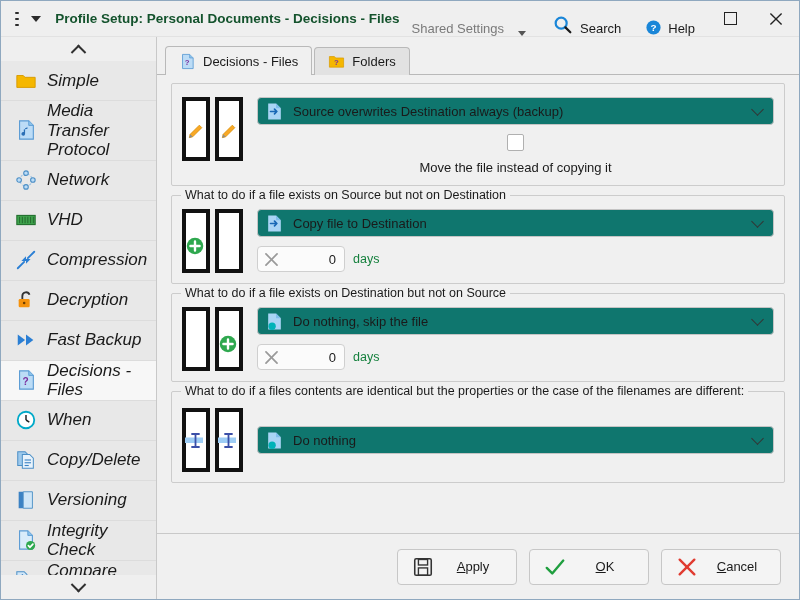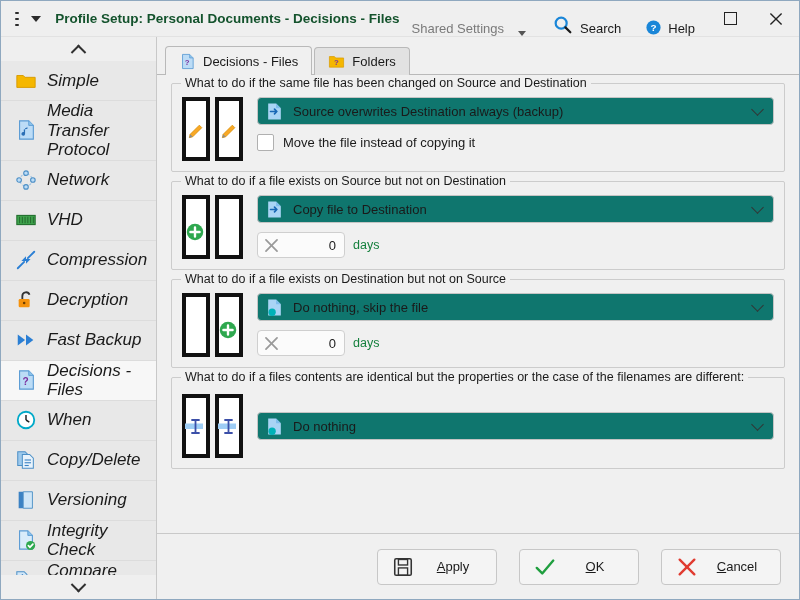--- a/index.html
+++ b/index.html
@@ -193,21 +193,21 @@
   }
   .combo .cb-text { flex: 1; font-size: 13px; white-space: nowrap; overflow: hidden; }
   .cb-chev {
     width: 9px; height: 9px;
     border-left: 1.8px solid #333;
     border-bottom: 1.8px solid #333;
     transform: rotate(-45deg);
     margin-right: 3px; margin-bottom: 3px;
     flex: 0 0 auto;
   }
-  .checkrow { display: flex; align-items: center; gap: 9px; cursor: pointer; }
+  .checkrow { display: flex; align-items: center; gap: 9px; cursor: pointer; flex-direction: column; }
   .cbox {
     width: 17px; height: 17px;
     border: 1px solid #b0b0b0;
     background: #fff;
     border-radius: 2px;
     flex: 0 0 17px;
   }
   .spinrow { display: flex; align-items: center; gap: 8px; }
   .spin {
     width: 88px; height: 26px;
@@ -234,21 +234,20 @@
   .btn {
     min-width: 120px; height: 36px;
     border: 1px solid #c7c7c7;
     border-radius: 4px;
     background: #f4f4f4;
     display: flex; align-items: center;
     gap: 10px;
     padding: 0 14px;
     cursor: pointer;
     font-size: 13px;
-    margin-left: 10px;
   }
   .btn .lbl { flex: 1; text-align: center; }
   .btn .lbl u { text-decoration: underline; }
   .bico { width: 22px; height: 22px; flex: 0 0 22px; }
 </style>
 </head>
 <body>
 
 <div class="titlebar">
   <div class="hamburger">
@@ -478,21 +477,20 @@
           <path d="M2 5h7l2 2h11v13H2z" fill="#f5b700" stroke="#d79a00" stroke-width="1"></path>
           <text x="12" y="17" font-size="11" font-weight="bold" font-family="Liberation Sans, sans-serif" fill="#7a2f9e" text-anchor="middle">?</text>
         </svg>
         <span>Folders</span>
       </div>
     </div>
 
     <div class="panel">
 
       <div class="group">
-        <span class="group-title">What to do if the same file has been changed on Source and Destination</span>
         <div class="pairicon">
           <div class="pane">
             <svg width="20" height="20" viewBox="0 0 24 24" style="position:absolute;left:0px;top:20px">
               <path d="M4 20l1-4L16 5l3 3L8 19z" fill="#f9a825" stroke="#d68c00" stroke-width="0.9"></path>
               <path d="M4 20l1-4 3 3z" fill="#8d8d8d"></path>
             </svg>
           </div>
           <div class="pane">
             <svg width="20" height="20" viewBox="0 0 24 24" style="position:absolute;left:0px;top:20px">
               <path d="M4 20l1-4L16 5l3 3L8 19z" fill="#f9a825" stroke="#d68c00" stroke-width="0.9"></path>

